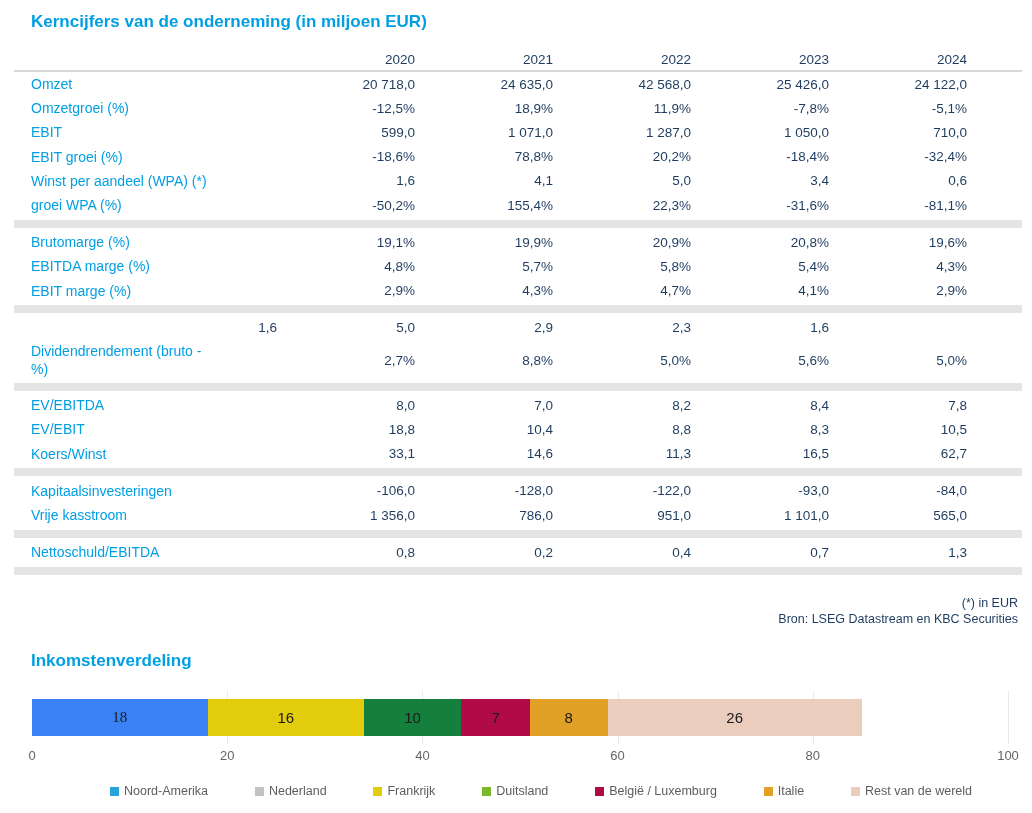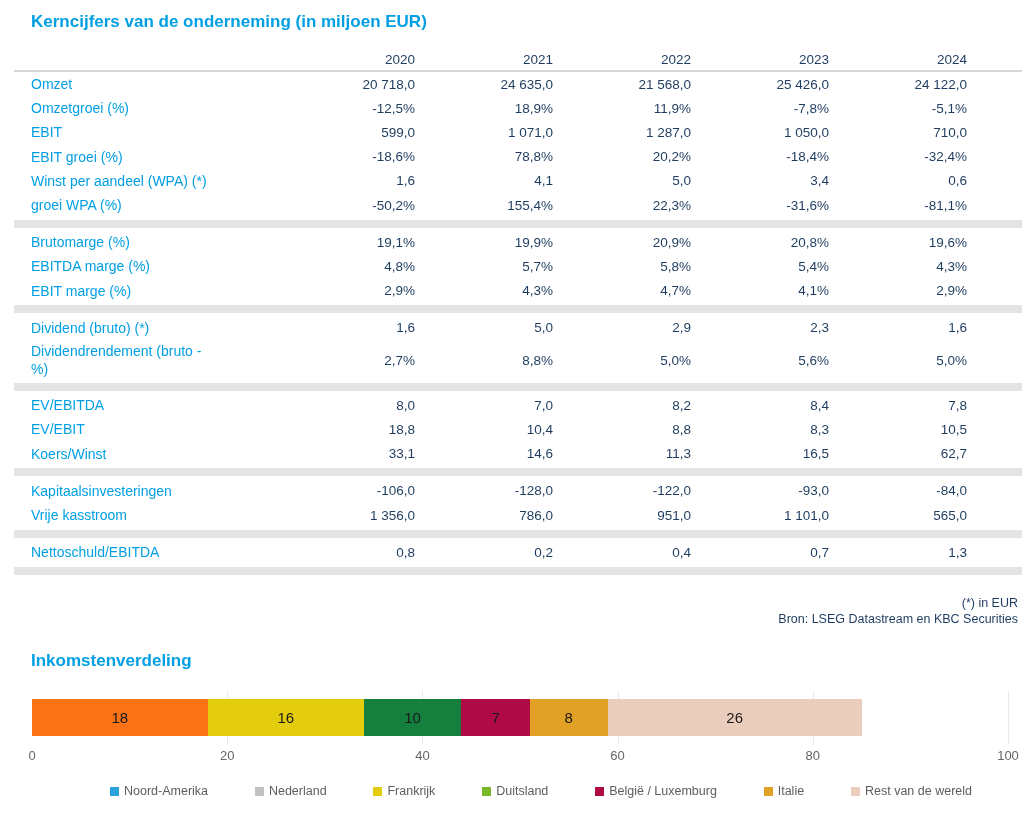--- a/index.html
+++ b/index.html
@@ -78,21 +78,21 @@
         <div class="val">2021</div>
         <div class="val">2022</div>
         <div class="val">2023</div>
         <div class="val">2024</div>
       </div>
     <div>
         <div class="t-row">
           <div class="lbl">Omzet</div>
           <div class="val">20 718,0</div>
           <div class="val">24 635,0</div>
-          <div class="val">21 568,0</div>
+          <div class="val">42 568,0</div>
           <div class="val">25 426,0</div>
           <div class="val">24 122,0</div>
         </div>
         <div class="t-row">
           <div class="lbl">Omzetgroei (%)</div>
           <div class="val">-12,5%</div>
           <div class="val">18,9%</div>
           <div class="val">11,9%</div>
           <div class="val">-7,8%</div>
           <div class="val">-5,1%</div>
@@ -149,21 +149,20 @@
         <div class="t-row">
           <div class="lbl">EBIT marge (%)</div>
           <div class="val">2,9%</div>
           <div class="val">4,3%</div>
           <div class="val">4,7%</div>
           <div class="val">4,1%</div>
           <div class="val">2,9%</div>
         </div>
         <div class="sep"></div>
         <div class="t-row">
-          <div class="lbl">Dividend (bruto) (*)</div>
           <div class="val">1,6</div>
           <div class="val">5,0</div>
           <div class="val">2,9</div>
           <div class="val">2,3</div>
           <div class="val">1,6</div>
         </div>
         <div class="t-row">
           <div class="lbl">Dividendrendement (bruto -
 %)</div>
           <div class="val">2,7%</div>
@@ -236,21 +235,21 @@
   <h2 class="chart-title">Inkomstenverdeling</h2>
   <div class="plot">
     <div>
         <div class="gridline" style="left: 20%;"></div>
         <div class="gridline" style="left: 40%;"></div>
         <div class="gridline" style="left: 60%;"></div>
         <div class="gridline" style="left: 80%;"></div>
         <div class="gridline" style="left: 100%;"></div>
       </div>
     <div class="bar">
-        <div class="seg" style="width: 18%; background: #f97316;">18</div>
+        <div class="seg" style="width: 18%; background: #3b82f6; font-family: Liberation Serif, serif;">18</div>
         <div class="seg" style="width: 16%; background: rgb(227, 204, 11);">16</div>
         <div class="seg" style="width: 10%; background: #15803d;">10</div>
         <div class="seg" style="width: 7%; background: rgb(176, 11, 70);">7</div>
         <div class="seg" style="width: 8%; background: rgb(224, 161, 38);">8</div>
         <div class="seg" style="width: 26%; background: rgb(234, 205, 189);">26</div>
       </div>
   </div>
   <div class="axis">
       <span style="left: 0%;">0</span>
       <span style="left: 20%;">20</span>

